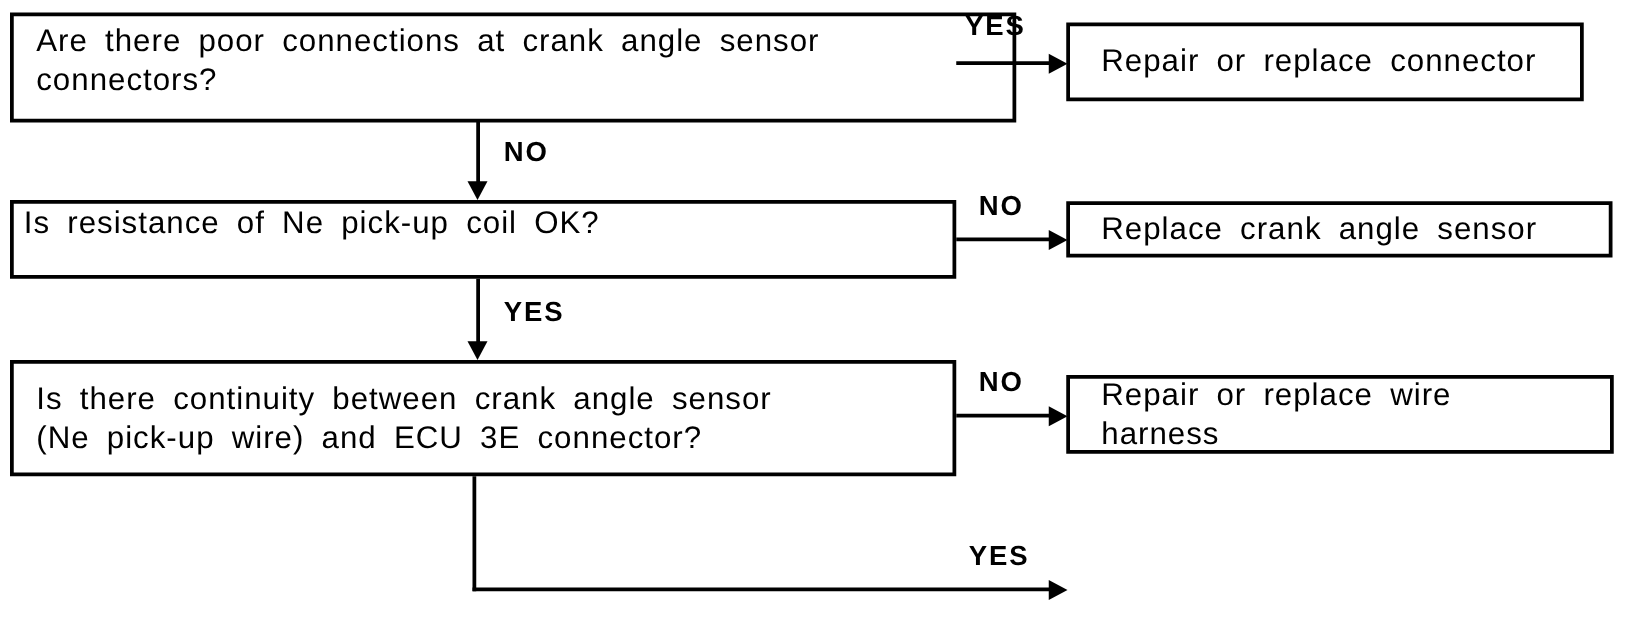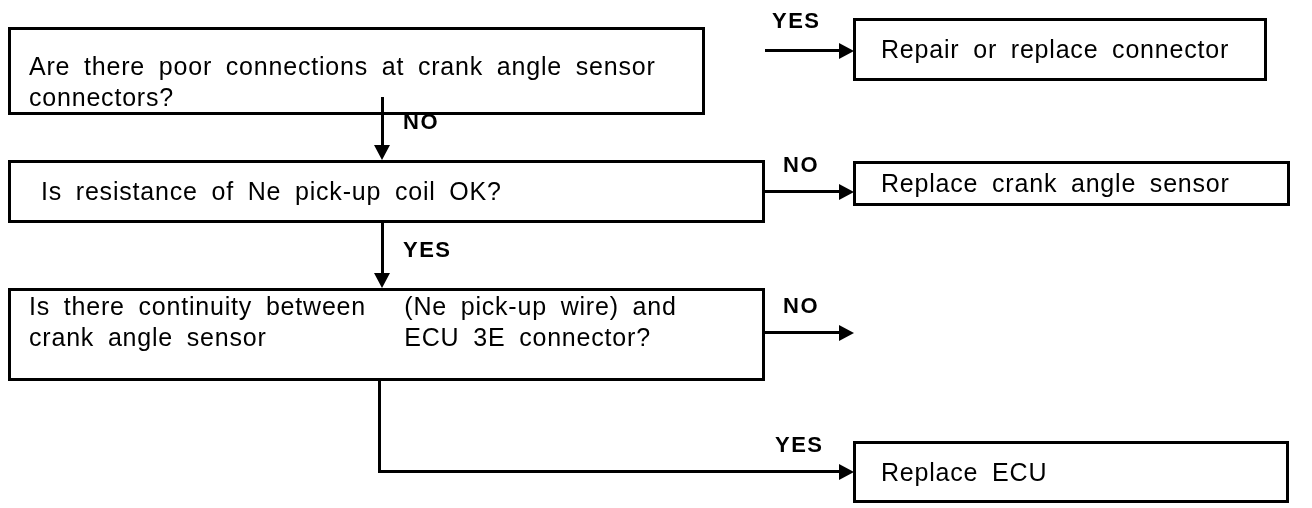--- a/index.html
+++ b/index.html
@@ -18,23 +18,23 @@
     border: 3px solid #000;
     background: #fff;
     box-sizing: border-box;
     font-size: 25px;
     line-height: 31px;
     letter-spacing: 0.8px;
     word-spacing: 6px;
   }
   .qtext { white-space: pre-line; }
 
-  #q1 { left: 8px;  top: 27px;  width: 697px; height: 88px; padding: 21px 18px; }
-  #q2 { left: 8px;  top: 160px; width: 757px; height: 63px; display: flex; align-items: center; padding: 0 30px; }
-  #q3 { left: 8px;  top: 288px; width: 757px; height: 93px; display: flex; flex-direction: row; justify-content: center; padding: 0 18px; }
+  #q1 { left: 8px;  top: 10px;  width: 805px; height: 88px; padding: 5px 18px; }
+  #q2 { left: 8px;  top: 160px; width: 757px; height: 63px; display: flex; padding: 0 8px; }
+  #q3 { left: 8px;  top: 288px; width: 757px; height: 93px; display: flex; flex-direction: column; justify-content: center; padding: 0 18px; }
 
   .action { display: flex; align-items: center; padding: 0 25px; }
   #a1 { left: 853px; top: 18px;  width: 414px; height: 63px; }
   #a2 { left: 853px; top: 161px; width: 437px; height: 45px; }
   #a3 { left: 853px; top: 300px; width: 438px; height: 63px; }
   #a4 { left: 853px; top: 441px; width: 436px; height: 62px; }
 
   .hline, .vline { position: absolute; background: #000; }
   .arrow-right {
     position: absolute; width: 0; height: 0;
@@ -76,22 +76,22 @@
       <span>(Ne pick-up wire) and ECU </span><span class="b">3E</span><span> connector?</span>
     </span>
   </div>
 
   <div class="box action" id="a1">
     <span>Repair or replace connector</span>
   </div>
   <div class="box action" id="a2">
     <span>Replace crank angle sensor</span>
   </div>
-  <div class="box action" id="a4">
-    <span>Replace ECU</span>
+  <div class="box action" id="a3">
+    <span>Repair or replace wire harness</span>
   </div>
 
   <div class="hline" style="left:765px; top:49px; width:76px; height:3px;"></div>
   <div class="arrow-right" style="left:839px; top:43px;"></div>
   <div class="edge-label" style="left:772px; top:8px;">YES</div>
 
   <div class="vline" style="left:381px; top:97px; width:3px; height:49px;"></div>
   <div class="arrow-down" style="left:374px; top:145px;"></div>
   <div class="edge-label" style="left:403px; top:109px;">NO</div>
 

